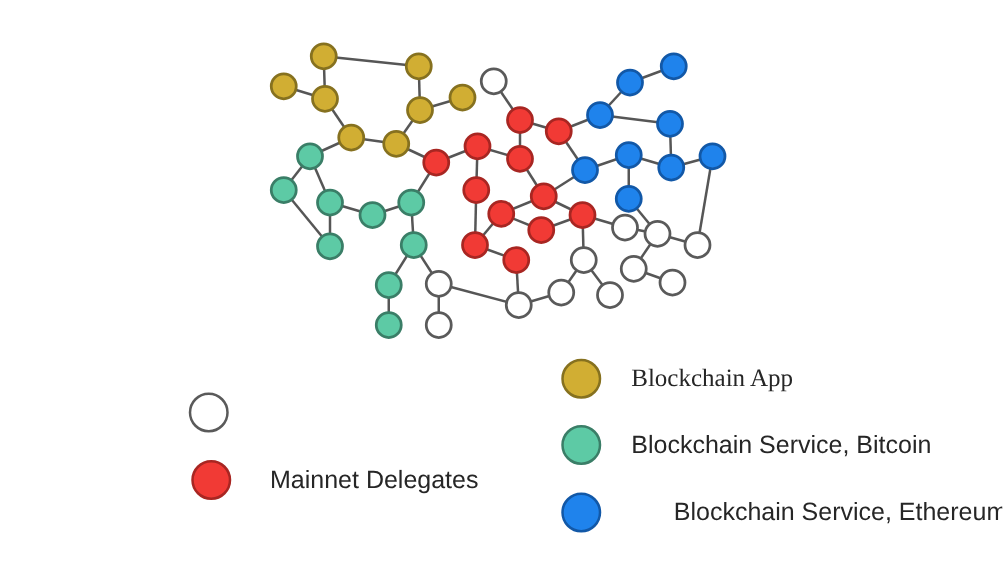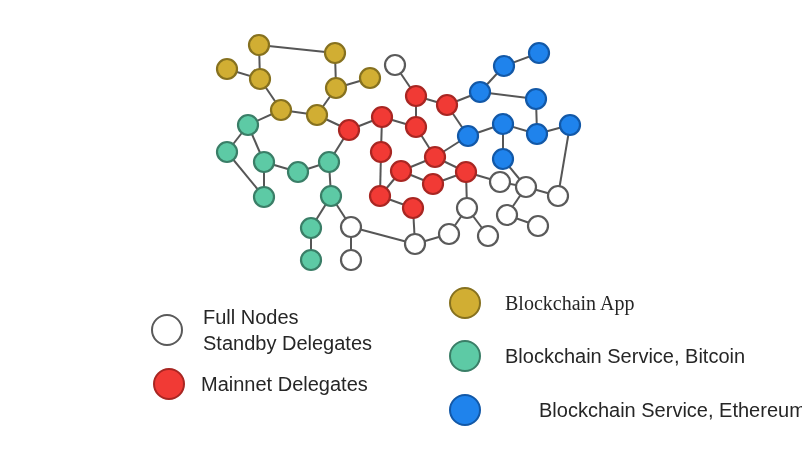--- a/index.html
+++ b/index.html
@@ -149,27 +149,23 @@
       <circle cx="264" cy="162" r="10" fill="#5dcaa5" stroke="#3a7e67" stroke-width="2.2"></circle>
       <circle cx="298" cy="172" r="10" fill="#5dcaa5" stroke="#3a7e67" stroke-width="2.2"></circle>
       <circle cx="329" cy="162" r="10" fill="#5dcaa5" stroke="#3a7e67" stroke-width="2.2"></circle>
       <circle cx="264" cy="197" r="10" fill="#5dcaa5" stroke="#3a7e67" stroke-width="2.2"></circle>
       <circle cx="331" cy="196" r="10" fill="#5dcaa5" stroke="#3a7e67" stroke-width="2.2"></circle>
       <circle cx="311" cy="228" r="10" fill="#5dcaa5" stroke="#3a7e67" stroke-width="2.2"></circle>
       <circle cx="311" cy="260" r="10" fill="#5dcaa5" stroke="#3a7e67" stroke-width="2.2"></circle>
     </svg>
 
   <div class="swatch" id="sw-full" style="left: 151px; top: 314px; background: rgb(255, 255, 255); border-color: rgb(90, 90, 90);"></div>
-  <div class="legend-label" style="left:203px; top:304px;">
-    <div>Full Nodes</div>
-    <div>Standby Delegates</div>
-  </div>
 
   <div class="swatch" id="sw-mainnet" style="left: 153px; top: 368px; background: rgb(241, 58, 53); border-color: rgb(168, 38, 34);"></div>
-  <div class="legend-label" style="left:201px; top:371px;">Mainnet Delegates</div>
+  <div class="legend-label" style="left:216px; top:371px;">Mainnet Delegates</div>
 
   <div class="swatch" id="sw-app" style="left: 449px; top: 287px; background: rgb(209, 174, 51); border-color: rgb(134, 113, 31);"></div>
   <div class="legend-label" style="left:505px; top:290px;font-family:Liberation Serif, serif;">Blockchain App</div>
 
   <div class="swatch" id="sw-btc" style="left: 449px; top: 340px; background: rgb(93, 202, 165); border-color: rgb(58, 126, 103);"></div>
   <div class="legend-label" style="left:505px; top:343px;">Blockchain Service, Bitcoin</div>
 
   <div class="swatch" id="sw-eth" style="left: 449px; top: 394px; background: rgb(31, 131, 236); border-color: rgb(18, 88, 167);"></div>
   <div class="legend-label" style="left:505px; top:397px;margin-left:34px;">Blockchain Service, Ethereum</div>
 

